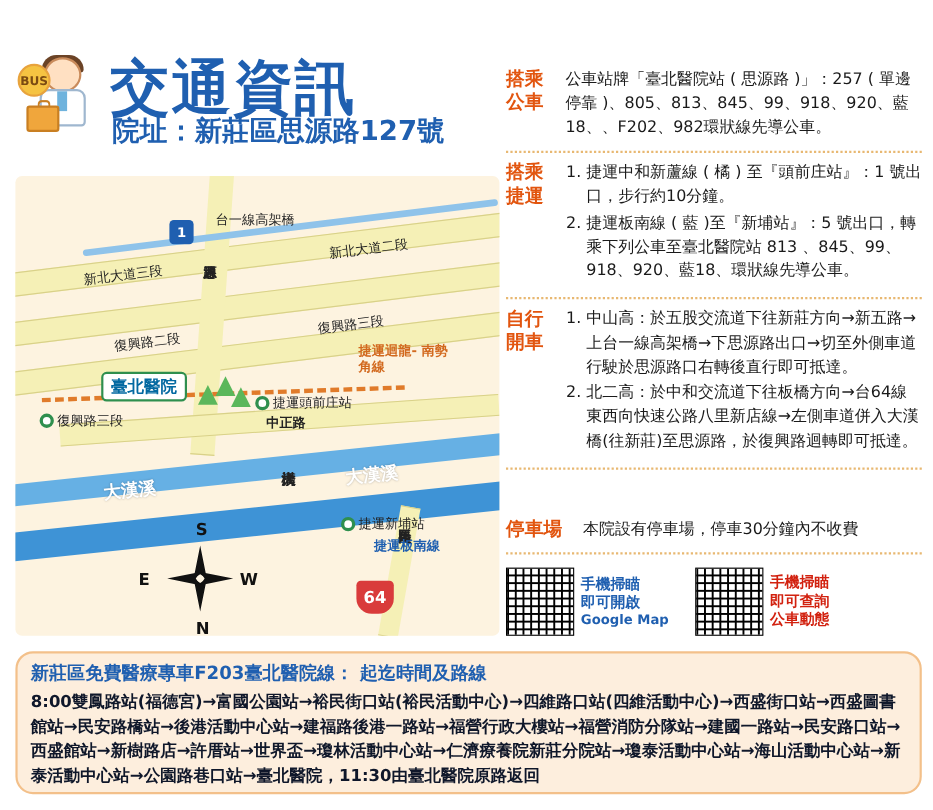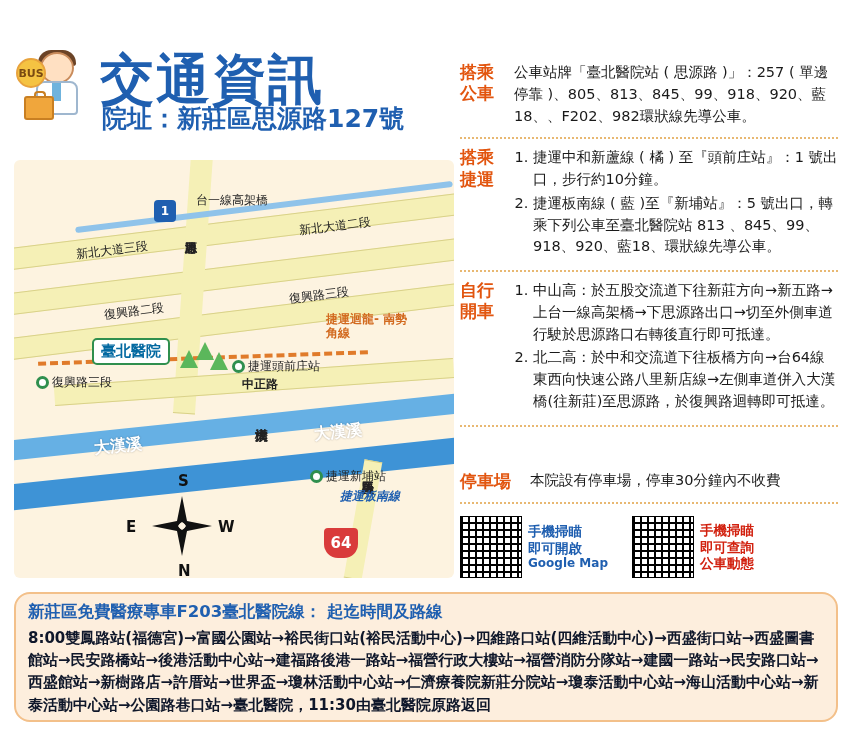--- a/index.html
+++ b/index.html
@@ -241,21 +241,21 @@
 
     <div class="mrt-dashed"></div>
     <div class="mrt-station" style="left:218px; top:200px;"></div>
     <div class="mrt-station" style="left:22px; top:216px;"></div>
     <div class="mrt-station" style="left:296px; top:310px;"></div>
     <div class="label-sm" style="left:234px; top:198px;">捷運頭前庄站</div>
     <div class="label-sm" style="left:38px; top:214px;">復興路三段</div>
     <div class="label-sm" style="left:312px; top:308px;">捷運新埔站</div>
     <div class="label-sm label-orange" style="left:312px; top:152px; width:86px; line-height:1.2; white-space:normal;">捷運迴龍-
 南勢角線</div>
-    <div class="label-sm label-blue" style="left:326px; top:328px;font-style:italic;">捷運板南線</div>
+    <div class="label-sm label-blue" style="left:326px; top:328px;">捷運板南線</div>
 
     <div class="hospital-box">臺北醫院</div>
     <div class="tree" style="left:166px; top:190px;"></div>
     <div class="tree" style="left:182px; top:182px;"></div>
     <div class="tree" style="left:196px; top:192px;"></div>
 
     <div class="label-river" style="left:300px; top:262px; transform:rotate(-6deg);">大漢溪</div>
     <div class="label-river" style="left:80px; top:276px; transform:rotate(-6deg);">大漢溪</div>
     <div class="bridge-label">大漢橋</div>
 

